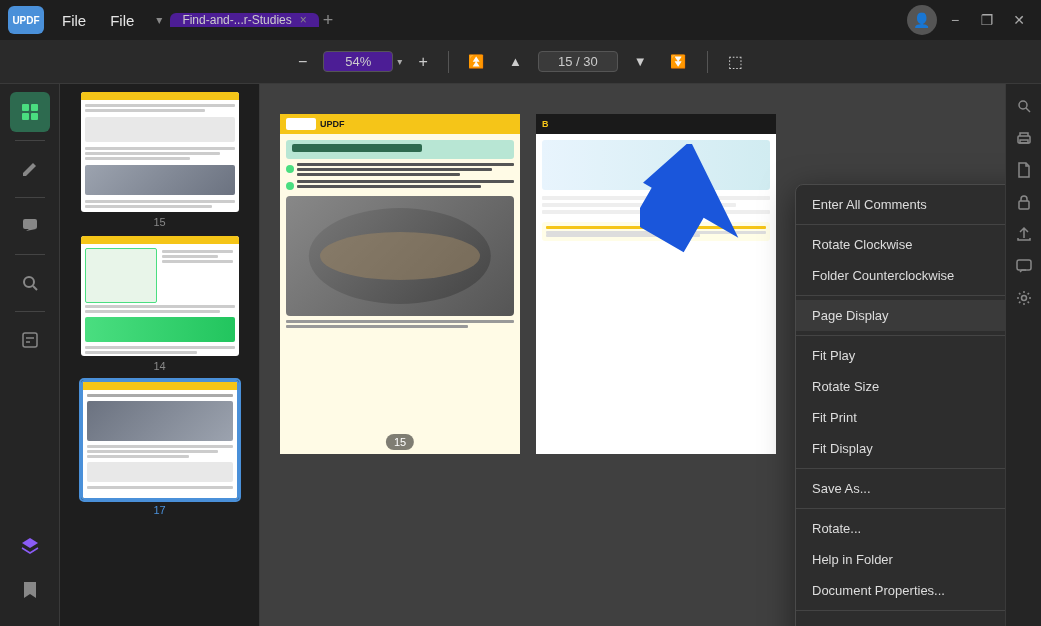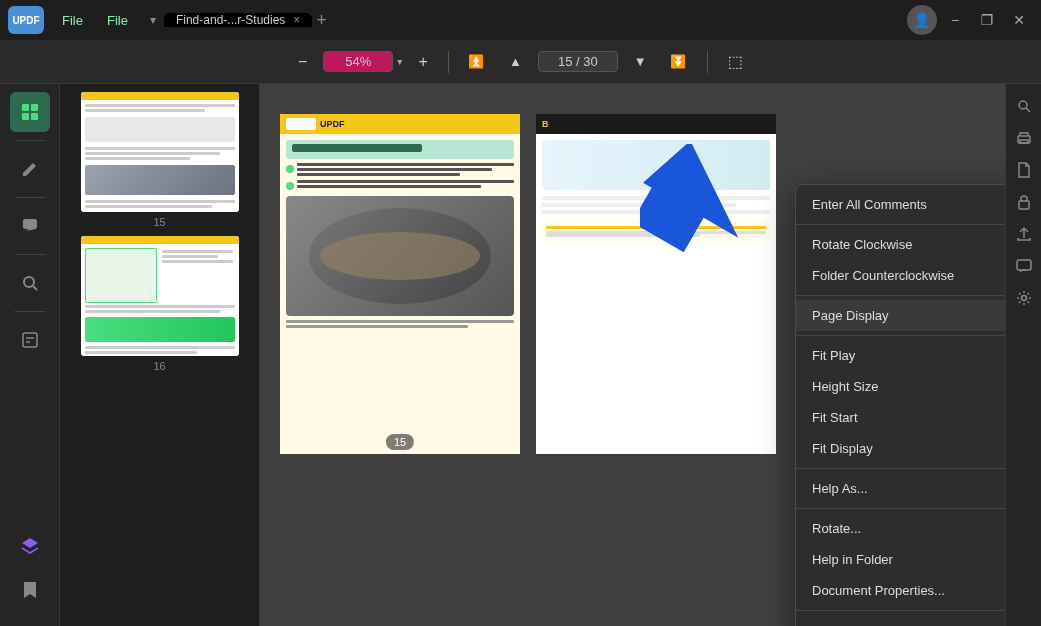--- a/index.html
+++ b/index.html
@@ -28,34 +28,34 @@
       border-radius: 6px;
       display: flex;
       align-items: center;
       justify-content: center;
       color: white;
       font-size: 10px;
       font-weight: bold;
       margin-right: 4px;
     }
     .menu-item {
-      color: #86efac;
-      font-size: 13px;
+      color: #e5e5e5;
+      font-size: 15px;
       padding: 4px 10px;
       border-radius: 4px;
       cursor: pointer;
     }
     .tab-bar {
       display: flex;
       align-items: center;
       flex: 1;
       margin-left: 8px;
     }
     .tab {
-      background: #000000;
+      background: #4c1d95;
       color: #ccc;
       font-size: 12px;
       padding: 0 12px;
       border-radius: 6px 6px 0 0;
       display: flex;
       align-items: center;
       gap: 8px;
       cursor: pointer;
     }
     .tab .close-x {
@@ -122,21 +122,21 @@
       border-radius: 4px;
       display: flex;
       align-items: center;
     }
     .zoom-control {
       display: flex;
       align-items: center;
       gap: 4px;
     }
     .zoom-box {
-      background: #be185d;
+      background: #4c1d95;
       border: 1px solid #555;
       color: #ccc;
       font-size: 13px;
       padding: 2px 8px;
       border-radius: 4px;
       width: 70px;
       text-align: center;
     }
     .page-nav {
       display: flex;
@@ -487,23 +487,40 @@
               </div>
             </div>
             <div style="height:3px;background:#ccc;border-radius:1px;"></div>
             <div style="height:3px;background:#ccc;border-radius:1px;width:90%;"></div>
             <div style="height:25px;background:linear-gradient(90deg,#4ade80,#22c55e);border-radius:2px;margin:2px 0;"></div>
             <div style="height:3px;background:#ccc;border-radius:1px;"></div>
             <div style="height:3px;background:#ccc;border-radius:1px;width:75%;"></div>
           </div>
         </div>
       </div>
-      <div class="thumb-label">16</div>
-    </div>
-
+      <div class="thumb-label">14</div>
+    </div>
+
+    <div class="thumb-item thumb-active">
+      <div class="thumb-img thumb17" style="outline: 2px solid #4a90d9;">
+        <div class="page-content">
+          <div style="height:8px;background:#f5c518;width:100%;"></div>
+          <div style="padding:4px;display:flex;flex-direction:column;gap:2px;">
+            <div style="height:3px;background:#aaa;border-radius:1px;"></div>
+            <div style="height:40px;background:linear-gradient(135deg,#6b7280,#9ca3af);border-radius:2px;margin:2px 0;"></div>
+            <div style="height:3px;background:#ccc;border-radius:1px;"></div>
+            <div style="height:3px;background:#ccc;border-radius:1px;width:90%;"></div>
+            <div style="height:3px;background:#ccc;border-radius:1px;width:70%;"></div>
+            <div style="height:20px;background:#e8e8e8;border-radius:2px;margin:2px 0;"></div>
+            <div style="height:3px;background:#ccc;border-radius:1px;"></div>
+          </div>
+        </div>
+      </div>
+      <div class="thumb-label" style="color:#4a90d9;">17</div>
+    </div>
   </div>
 
   <div class="content-area">
     <div class="pdf-pages">
 
       <div class="pdf-page" style="width:240px;height:340px;margin-top:10px;">
         <div style="height:20px;background:#f5c518;display:flex;align-items:center;padding:0 6px;">
           <div style="width:30px;height:12px;background:white;border-radius:2px;margin-right:4px;"></div>
           <div style="color:#1a1a1a;font-size:9px;font-weight:bold;">UPDF</div>
         </div>
@@ -582,34 +599,34 @@
       <div class="menu-row active">
         <span>Page Display</span>
 
       </div>
       <div class="menu-divider"></div>
       <div class="menu-row">
         <span>Fit Play</span>
 
       </div>
       <div class="menu-row">
-        <span>Height Size</span>
-
-      </div>
-      <div class="menu-row">
-        <span>Fit Start</span>
+        <span>Rotate Size</span>
+
+      </div>
+      <div class="menu-row">
+        <span>Fit Print</span>
 
       </div>
       <div class="menu-row">
         <span>Fit Display</span>
 
       </div>
       <div class="menu-divider"></div>
       <div class="menu-row">
-        <span>Help As...</span>
+        <span>Save As...</span>
       </div>
       <div class="menu-divider"></div>
       <div class="menu-row">
         <span>Rotate...</span>
       </div>
       <div class="menu-row">
         <span>Help in Folder</span>
       </div>
       <div class="menu-row">
         <span>Document Properties...</span>

